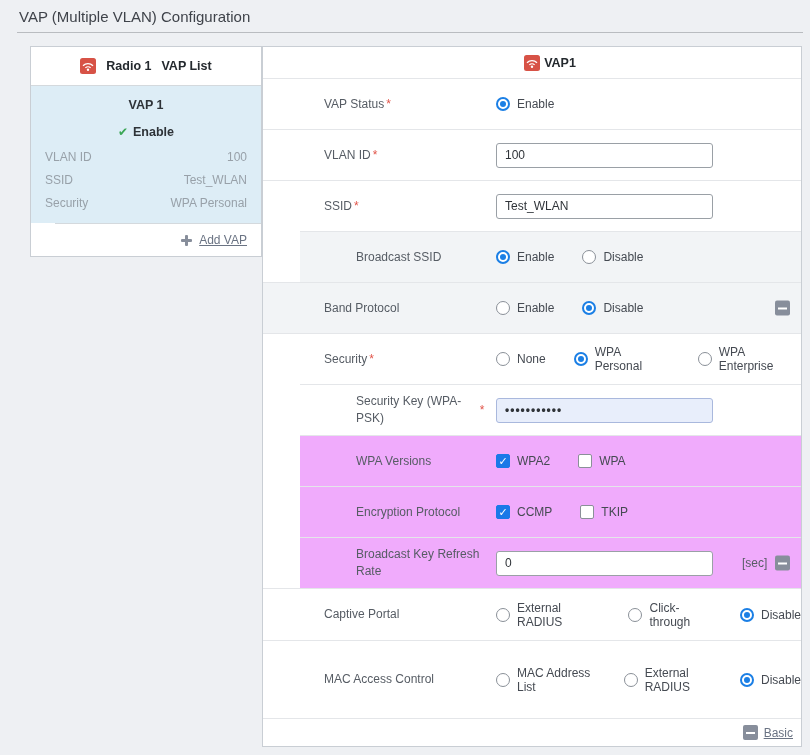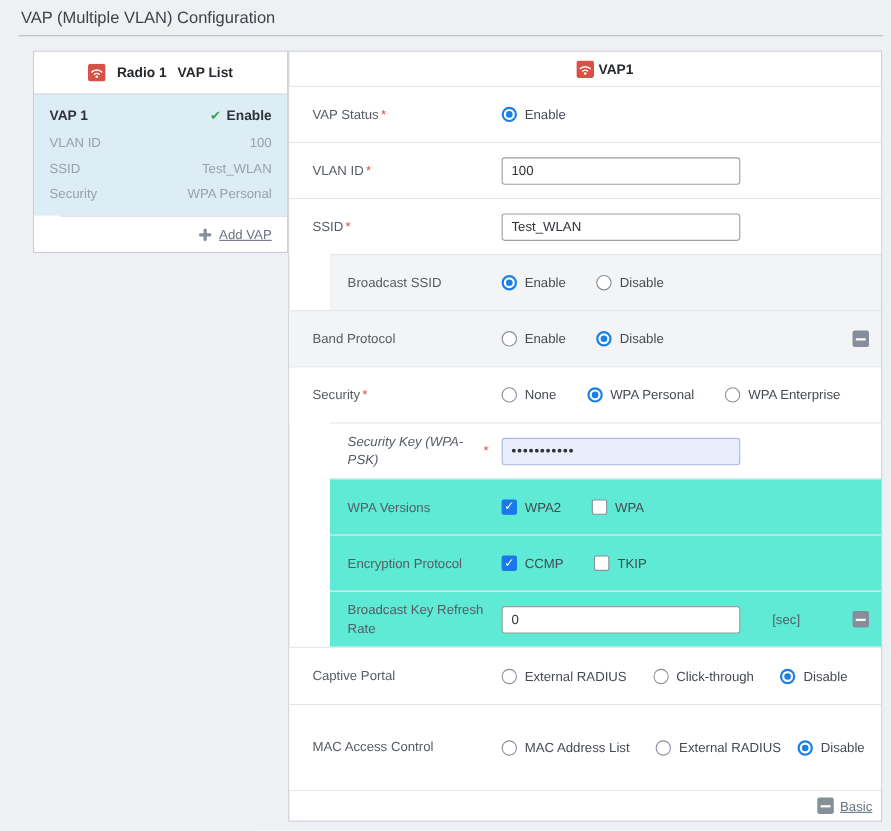--- a/index.html
+++ b/index.html
@@ -15,47 +15,47 @@
   .page-title { position:absolute; left:19px; top:8px; font-size:15px; color:#3f434a; }
   .title-divider { position:absolute; left:17px; top:32px; width:786px; height:1px; background:#b9bcc0; }
 
   
   .lp { position:absolute; left:30px; top:46px; width:232px; background:#fff; border:1px solid #c9ced4; }
   .lp-header { height:38px; display:flex; align-items:center; justify-content:center; gap:10px;
                font-weight:bold; font-size:12.5px; color:#24292e; }
   .lp-body { background:#ddedf6; border-top:1px solid #d4d9dd; padding:6px 14px 8px; }
   .lp-row { display:flex; justify-content:space-between; align-items:center; line-height:23px;
             font-size:12px; color:#98a1a9; }
-  .lp-row.first { line-height:27px; color:#2e3338; font-weight:bold; font-size:12.5px; }
+  .lp-row.first { line-height:27px; color:#2e3338; font-weight:bold; font-size:12.5px;flex-direction:column; }
   .enable-wrap { display:flex; align-items:center; gap:5px; }
   .check-glyph { color:#3aa655; font-size:12px; font-weight:bold; }
   .lp-footer { border-top:1px solid #d4d9dd; height:33px; display:flex; align-items:center;
                justify-content:flex-end; gap:7px; padding-right:14px;margin-left:24px; }
   .link { color:#6a7383; text-decoration:underline; font-size:12px; cursor:pointer; }
 
   .plus-ic { position:relative; width:11px; height:11px; display:inline-block; }
   .plus-ic::before { content:""; position:absolute; left:0; top:4px; width:11px; height:3px; background:#878e9b; border-radius:1px; }
   .plus-ic::after  { content:""; position:absolute; left:4px; top:0; width:3px; height:11px; background:#878e9b; border-radius:1px; }
 
   .wifi-ic { width:16px; height:16px; display:inline-flex; flex:none; }
 
   
   .rp { position:absolute; left:262px; top:46px; width:540px; background:#fff; border:1px solid #c9ced4; }
   .rp-header { height:31px; display:flex; align-items:center; justify-content:center; gap:4px;
                font-weight:bold; font-size:12.5px; color:#24292e;padding-left:36px; }
   .row { position:relative; display:flex; align-items:center; min-height:51px;
          border-top:1px solid #e4e6e9; padding-left:21px; background:#fff; }
-  .row .lbl { width:172px; flex:none; color:#565c64; padding-right:5px; line-height:1.4; }
+  .row .lbl { width:172px; flex:none; color:#565c64; padding-right:5px; line-height:1.4;margin-left:40px; }
   .row.sub { margin-left:37px; padding-left:16px; }
   .row.sub .lbl { width:140px; }
   .row.gray { background:#f2f4f6; }
-  .row.light { background:#5eead4; }
+  .row.light { background:#f0abfc; }
   .req { color:#e15449; margin-left:2px; }
   .req-col { width:28px; flex:none; color:#e15449; text-align:center; }
-  .lbl-narrow { width:112px !important;font-style:italic; }
+  .lbl-narrow { width:112px !important; }
 
   .ctrl { display:flex; align-items:center; gap:28px; }
   .ctrl.tight { gap:24px; }
   .ctrl-stack { display:flex; flex-direction:row; justify-content:center; gap:15px; padding:13px 0; }
 
   .opt { display:flex; align-items:center; gap:7px; color:#454a52; cursor:pointer; }
   .radio { width:14px; height:14px; flex:none; border:1px solid #8a9098; border-radius:50%; background:#fff; display:inline-block; }
   .radio.checked { border:2px solid #1b7fe5; position:relative; }
   .radio.checked::after { content:""; position:absolute; inset:2px; border-radius:50%; background:#1b7fe5; }
   .cb { width:14px; height:14px; flex:none; border:1px solid #8a9098; border-radius:2px; background:#fff;

